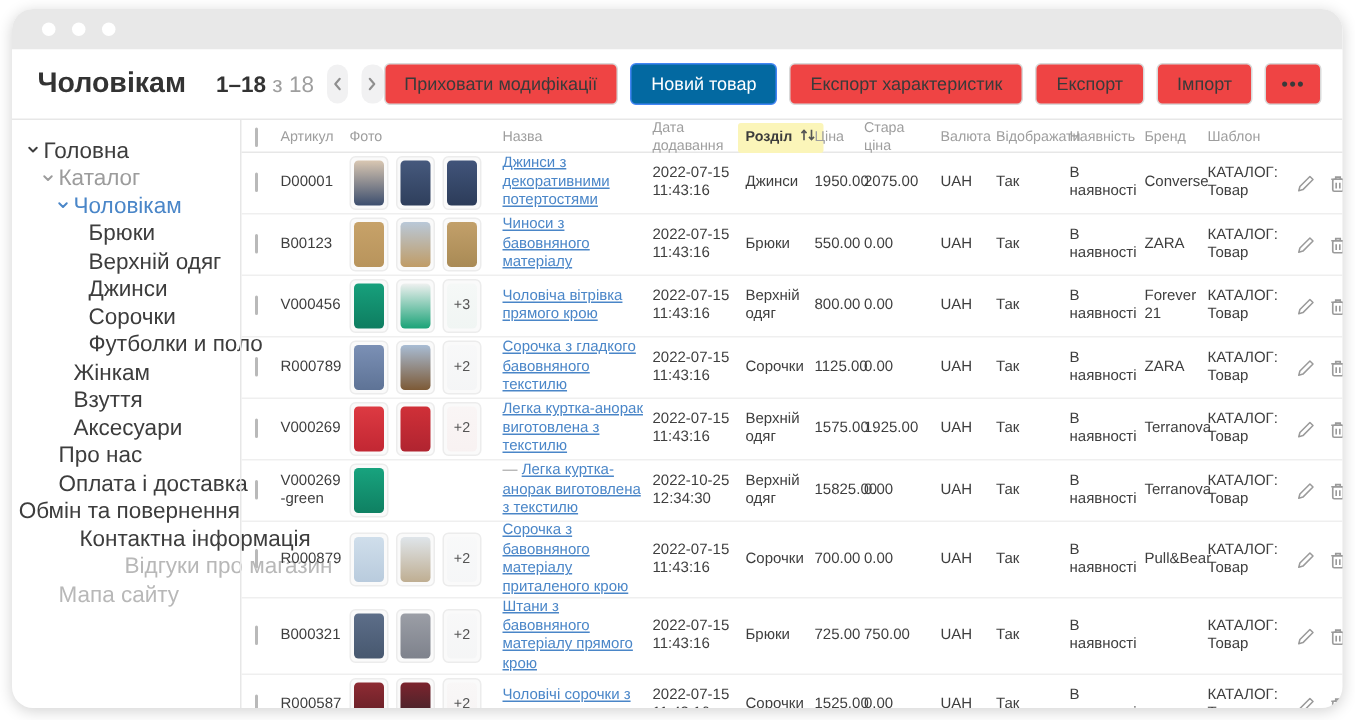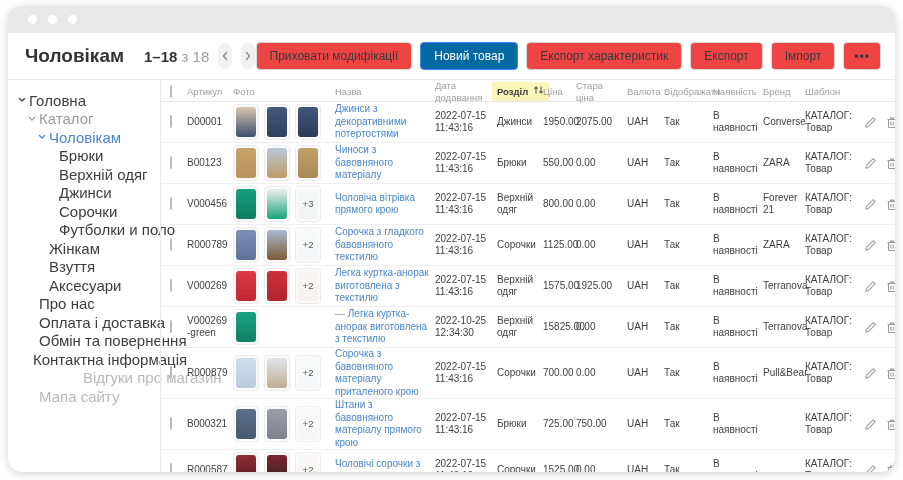--- a/index.html
+++ b/index.html
@@ -29,21 +29,21 @@
   .table-area { flex:1; border-left:1px solid #e7e7e7; --cols:26px 46px 102px 100px 62px 46px 33px 51px 37px 49px 50px 42px 59px 32px; }
   .thead { display:grid; grid-template-columns:var(--cols); height:22px; align-items:center; border-bottom:1px solid #e7e7e7; color:#9e9e9e; font-size:9.5px; }
   .trow { display:grid; grid-template-columns:var(--cols); align-items:center; border-bottom:1px solid #efefef; min-height:40.5px; font-size:10px; color:#3e3e3e; }
   .cell, .th { padding-right:5px; line-height:1.25; }
   .cb { width:12px; height:12px; border:1px solid #b9b9b9; border-radius:2px; margin-left:9px; background:#fff; cursor:pointer; }
   .thumbs { display:flex; gap:5px; padding:2px 0; }
   .thumb { position:relative; width:26px; height:36px; border:1px solid #ececec; border-radius:4px; background:#fafafa; overflow:hidden; flex:none; cursor:pointer; }
   .thumb-img { position:absolute; inset:2px; border-radius:3px; }
   .thumb-img.faded { opacity:.28; }
   .badge { position:absolute; inset:0; display:flex; align-items:center; justify-content:center; font-size:9.5px; color:#555; }
-  .plink { color:#4a86c8; cursor:pointer; }
+  .plink { color:#4a86c8; cursor:pointer;text-decoration:underline; }
   .nm-prefix { color:#9e9e9e; }
   .th-pill { background:#fbf5b9; border-radius:2px; padding:3px 5px 3px 5px; display:inline-flex; align-items:center; gap:5px; white-space:nowrap; margin-left:-5px; }
   .th-pill b { color:#3b3b3b; font-size:9.5px; }
   .actions { display:flex; gap:9px; color:#9a9a9a; }
   .icon-btn { cursor:pointer; display:inline-flex; }
   .wrapny { overflow-wrap:break-word; }
 </style>
 </head>
 <body>
 
@@ -126,24 +126,24 @@
         </div>
         <div class="side-item tone-dark" style="padding-left: 41px;">
           <span>Аксесуари</span>
         </div>
         <div class="side-item tone-dark" style="padding-left: 31px;">
           <span>Про нас</span>
         </div>
         <div class="side-item tone-dark" style="padding-left: 31px;">
           <span>Оплата і доставка</span>
         </div>
-        <div class="side-item tone-dark" style="padding-left: 31px;">
+        <div class="side-item tone-dark" style="padding-left: 31px; justify-content: flex-end;">
           <span>Обмін та повернення</span>
         </div>
-        <div class="side-item tone-dark" style="padding-left: 25px;">
+        <div class="side-item tone-dark" style="padding-left: 45px;">
           <span>Контактна інформація</span>
         </div>
         <div class="side-item tone-muted" style="padding-left: 31px; margin-left: 44px;">
           <span>Відгуки про магазин</span>
         </div>
         <div class="side-item tone-muted" style="padding-left: 31px;">
           <span>Мапа сайту</span>
         </div>
       </div>
     <div class="table-area">

